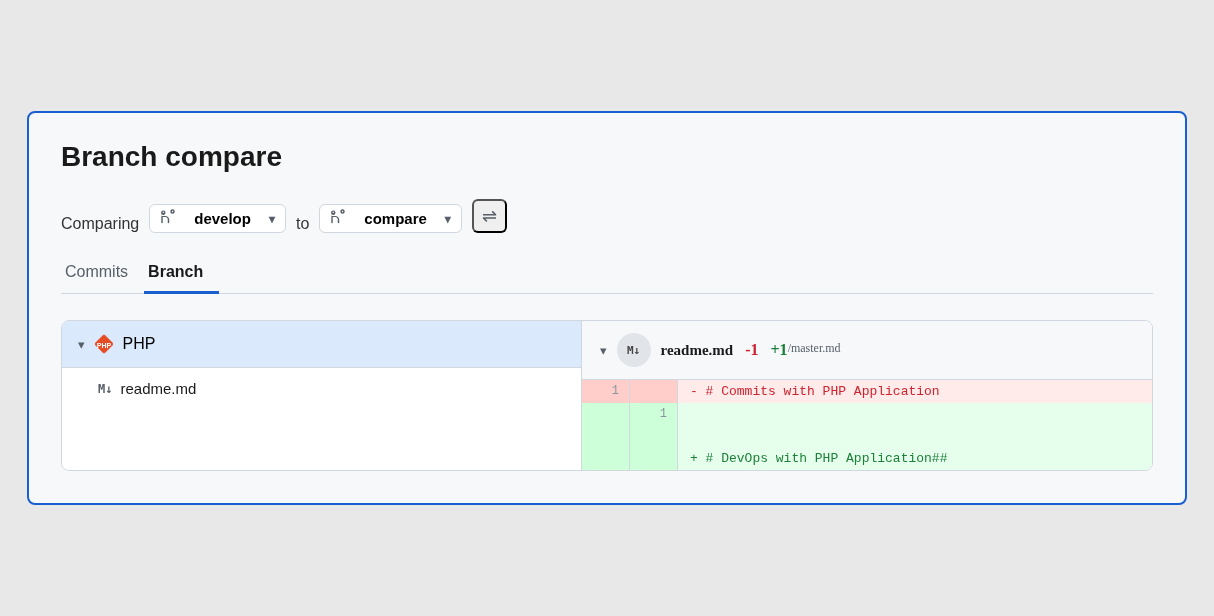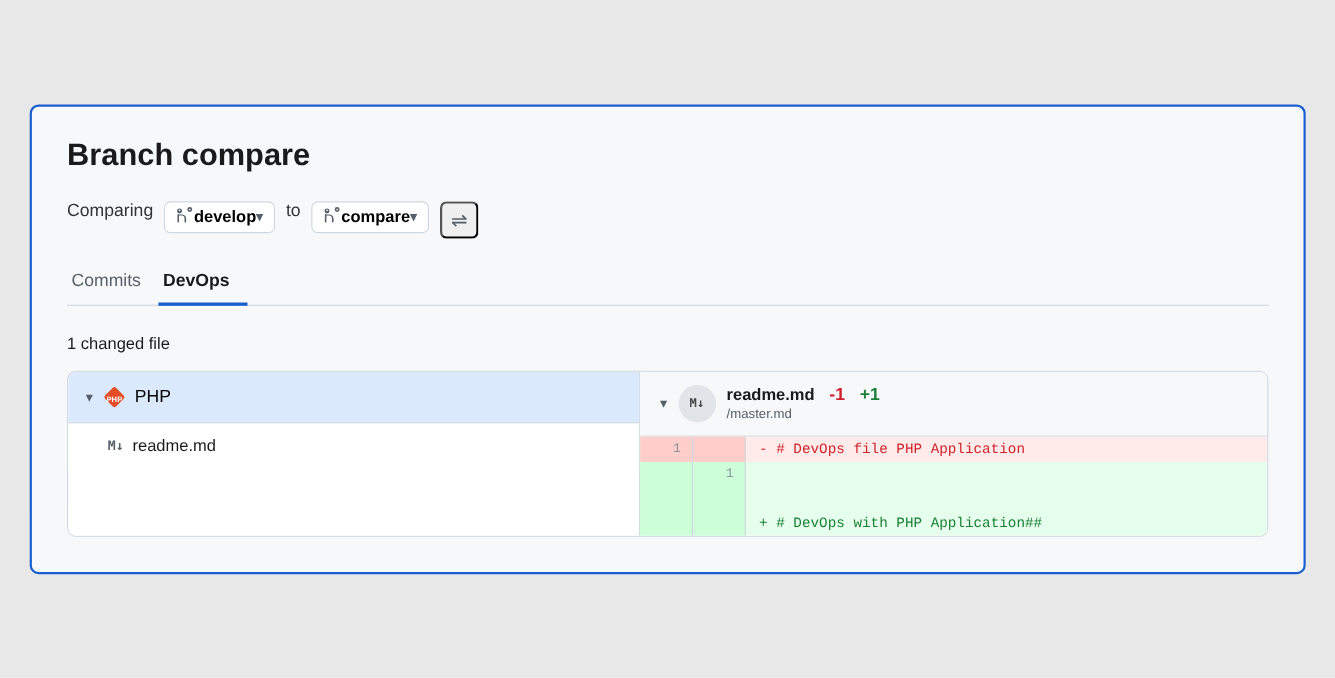--- a/index.html
+++ b/index.html
@@ -19,34 +19,34 @@
       padding: 28px 32px 32px 32px;
     }
     .page-title {
       font-size: 28px;
       font-weight: 700;
       color: #1a1a1a;
       margin-bottom: 26px;
     }
     .compare-row {
       display: flex;
-      align-items: flex-start;
+      align-items: flex-end;
       gap: 10px;
       margin-bottom: 22px;
       font-size: 16px;
       color: #333;
     }
     .compare-label {
       font-size: 16px;
       color: #333;
     }
     .branch-selector {
       display: flex;
       align-items: center;
-      gap: 0;
+      gap: 18px;
       cursor: pointer;
       border: 1px solid #d0d7de;
       border-radius: 6px;
       padding: 4px 10px;
       background: #fff;
       font-size: 15px;
       font-weight: 600;
     }
     .branch-icon {
       color: #57606a;
@@ -165,21 +165,22 @@
       display: flex;
       align-items: center;
       justify-content: center;
       font-size: 11px;
       font-weight: 600;
       color: #444;
       font-family: monospace;
     }
     .diff-file-info {
       display: flex;
-      flex-direction: column;
+      flex-direction: row;
+      font-family: Liberation Serif, serif;
     }
     .diff-file-name {
       font-size: 15px;
       font-weight: 700;
       color: #1a1a1a;
     }
     .diff-stat-minus {
       color: #cf222e;
       font-weight: 600;
     }
@@ -272,25 +273,24 @@
     <button class="swap-btn">
       <span>⇌</span>
     </button>
   </div>
 
   <div class="tabs-row">
     <div class="tab">
       <span>Commits</span>
     </div>
     <div class="tab active">
-      <span>DevOps</span>
+      <span>Branch</span>
     </div>
   </div>
 
-  <div class="changed-files-count">1 changed file</div>
 
   <div class="diff-layout">
 
     <div class="file-tree">
       <div class="file-tree-header">
         <span class="chevron-small">▾</span>
         <span class="php-diamond">
           <svg class="diamond-svg" viewBox="0 0 20 20" xmlns="http://www.w3.org/2000/svg">
             <rect x="3" y="3" width="14" height="14" rx="2" ry="2" fill="#e44d26" transform="rotate(45 10 10)"></rect>
             <text x="10" y="14" text-anchor="middle" font-size="7" font-weight="bold" fill="white" font-family="sans-serif">PHP</text>
@@ -320,21 +320,21 @@
           </div>
           <div class="diff-file-path">/master.md</div>
         </div>
       </div>
 
       <div class="diff-lines">
 
         <div class="diff-line removed">
           <span class="diff-line-num">1</span>
           <span class="diff-line-num"></span>
-          <span class="diff-line-content">- # DevOps file PHP Application</span>
+          <span class="diff-line-content">- # Commits with PHP Application</span>
         </div>
 
         <div class="diff-line added">
           <span class="diff-line-num"></span>
           <span class="diff-line-num">1</span>
           <span class="diff-line-content">+ # DevOps with PHP Application##</span>
         </div>
       </div>
     </div>
 

